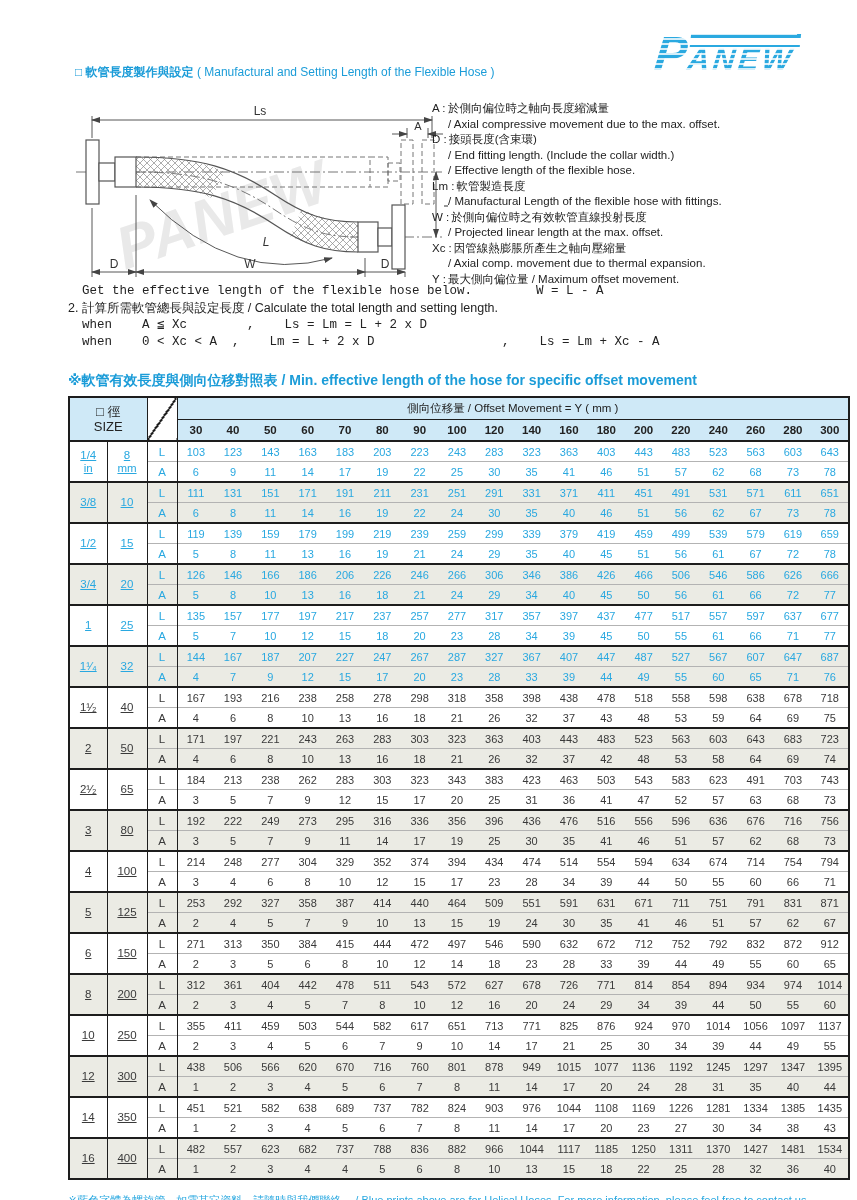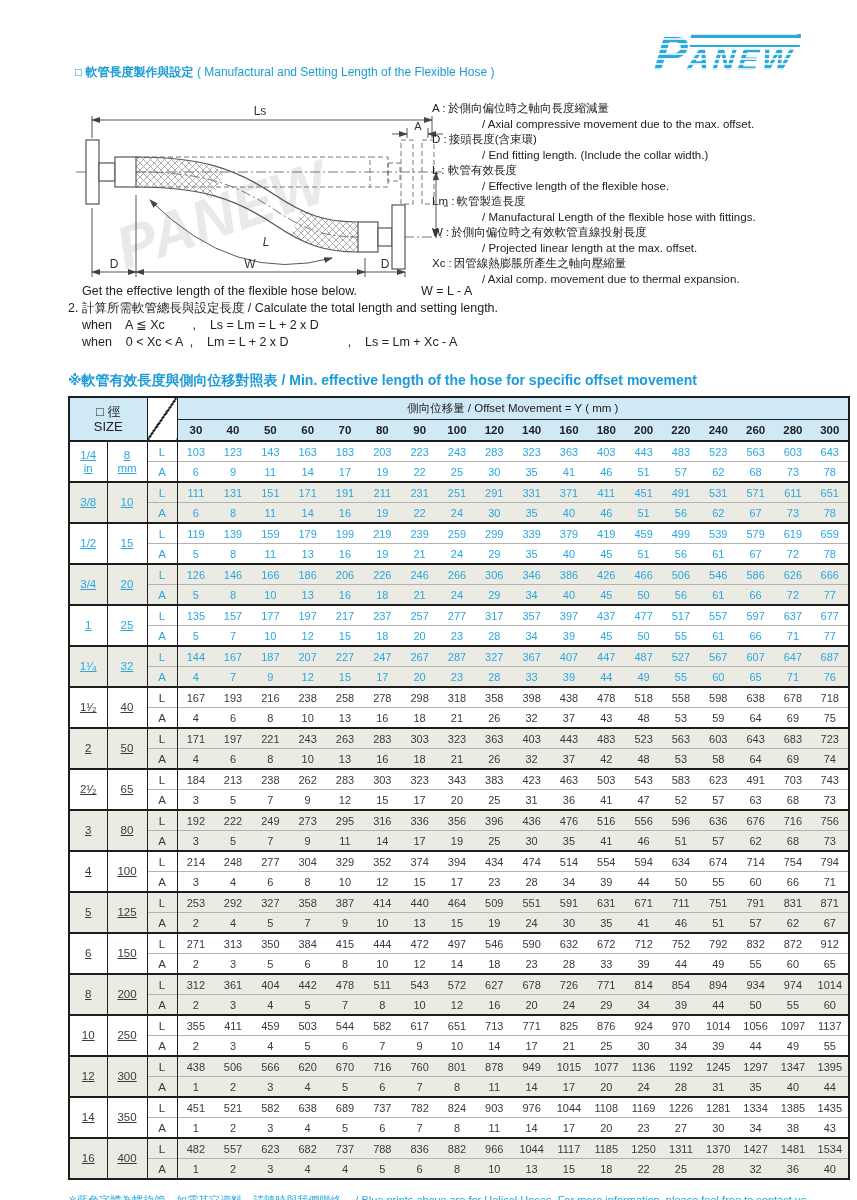--- a/index.html
+++ b/index.html
@@ -15,28 +15,28 @@
 
   
   .title{position:absolute;left:75px;top:64px;font-size:12px;color:#1b9cd8;white-space:nowrap;}
   .title .zh{font-weight:bold;}
   .title .en{font-weight:normal;}
 
   
   .defs{position:absolute;left:432px;top:101px;width:420px;font-size:11.5px;line-height:15.5px;color:#222;}
   .def-zh{white-space:nowrap;}
   .def-term{display:inline-block;min-width:14px;margin-right:2px;}
-  .def-en{padding-left:4px;white-space:nowrap;margin-left:46px;}
+  .def-en{padding-left:16px;white-space:nowrap;}
 
   
   .diagram{position:absolute;left:70px;top:100px;width:378px;height:188px;}
 
   
   .notes{position:absolute;left:68px;top:283px;width:480px;font-size:12.5px;line-height:17px;color:#222;}
-  .notes .sub{padding-left:14px;white-space:pre;}
+  .notes .sub{padding-left:14px;white-space:pre;font-family:Liberation Mono, monospace;}
   .notes .formula{margin-left:64px;}
 
   
   .tbl-title{position:absolute;left:68px;top:372px;font-size:14px;font-weight:bold;color:#1b9cd8;white-space:nowrap;}
   .tbl-wrap{position:absolute;left:68px;top:396px;}
   table.hose{border-collapse:collapse;width:780px;table-layout:fixed;border:2px solid #1d1d1d;}
   table.hose th,table.hose td{padding:0;margin:0;}
   thead th{background:#cfe9f7;border:1.5px solid #1d1d1d;font-size:12px;color:#222;font-weight:normal;}
   thead .size-th{line-height:15px;font-size:13px;}
   thead .diag{background:
@@ -161,34 +161,36 @@
   <div class="defs">
       <div>
         <div class="def-zh"><span class="def-term">A :</span><span>於側向偏位時之軸向長度縮減量</span></div>
         <div class="def-en">/ Axial compressive movement due to the max. offset.</div>
       </div>
       <div>
         <div class="def-zh"><span class="def-term">D :</span><span>接頭長度(含束環)</span></div>
         <div class="def-en">/ End fitting length. (Include the collar width.)</div>
       </div>
       <div>
-        <div class="def-zh"><span class="def-term">L :</span><span>軟管有效長度</span></div>
         <div class="def-en">/ Effective length of the flexible hose.</div>
       </div>
       <div>
         <div class="def-zh"><span class="def-term">Lm :</span><span>軟管製造長度</span></div>
         <div class="def-en">/ Manufactural Length of the flexible hose with fittings.</div>
       </div>
       <div>
         <div class="def-zh"><span class="def-term">W :</span><span>於側向偏位時之有效軟管直線投射長度</span></div>
         <div class="def-en">/ Projected linear length at the max. offset.</div>
       </div>
       <div>
         <div class="def-zh"><span class="def-term">Xc :</span><span>因管線熱膨脹所產生之軸向壓縮量</span></div>
         <div class="def-en">/ Axial comp. movement due to thermal expansion.</div>
+      </div>
+      <div>
+        <div class="def-zh"><span class="def-term">Y :</span><span>最大側向偏位量 / Maximum offset movement.</span></div>
       </div>
     </div>
 
   <div class="notes">
     <div class="sub"><span>Get the effective length of the flexible hose below.</span><span class="formula">W = L - A</span></div>
     <div>2. 計算所需軟管總長與設定長度 / Calculate the total length and setting length.</div>
     <div class="sub">when    A ≦ Xc        ,    Ls = Lm = L + 2 x D</div>
     <div class="sub">when    0 &lt; Xc &lt; A  ,    Lm = L + 2 x D                 ,    Ls = Lm + Xc - A</div>
   </div>
 

